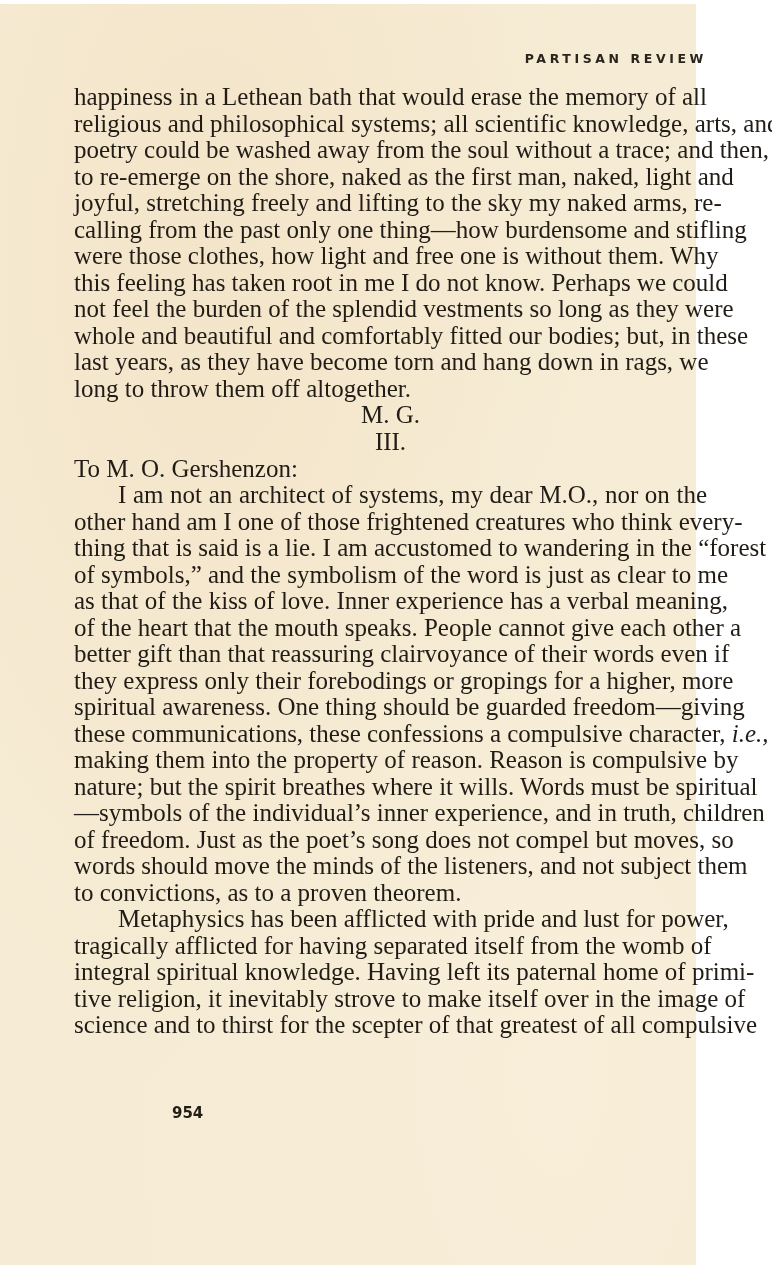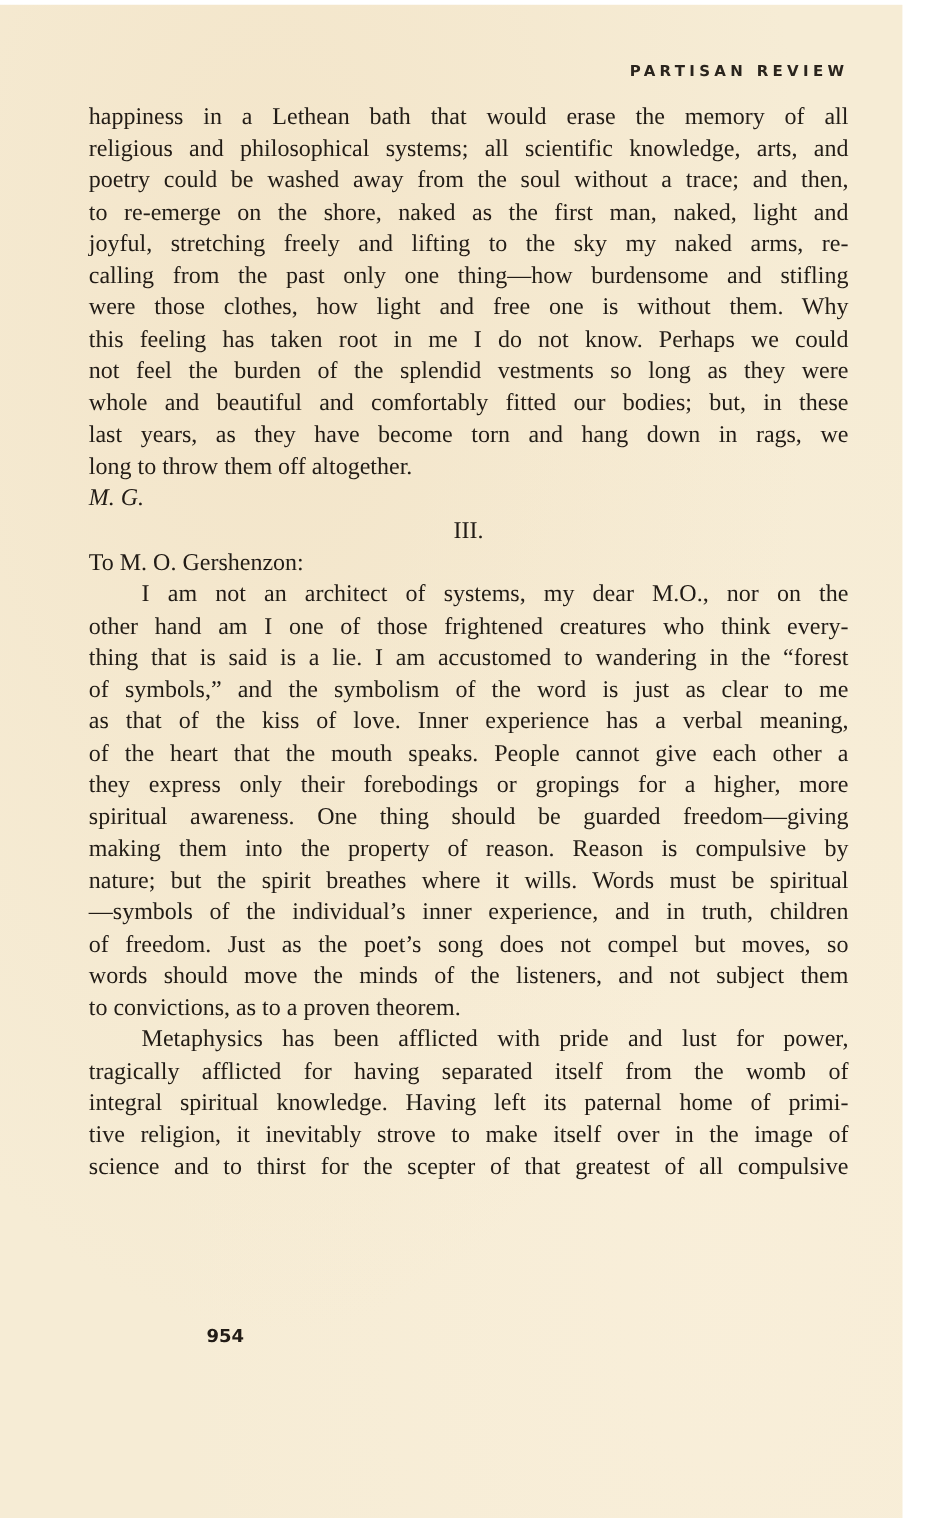--- a/index.html
+++ b/index.html
@@ -3,48 +3,48 @@
   <meta charset="utf-8">
   <style>
     html, body { margin: 0; padding: 0; }
     body {
       width: 772px; height: 1265px; overflow: hidden;
       background: #ffffff;
       position: relative;
     }
     .page {
       position: absolute; left: 0; top: 4px;
-      width: 752px; height: 1261px;
+      width: 696px; height: 1261px;
       background: #f6ecd5;
       background-image:
         radial-gradient(ellipse at 30% 20%, rgba(240,222,190,0.5), transparent 60%),
         radial-gradient(ellipse at 80% 85%, rgba(250,240,220,0.6), transparent 55%);
     }
     .header {
       position: absolute; left: 400px; top: 47px; width: 307px;
       text-align: right;
       font-family: "DejaVu Sans", sans-serif;
       font-weight: bold; font-size: 12.5px;
       letter-spacing: 3.6px;
       color: #2a241d;
       margin-right: -3px;
     }
     .body {
       position: absolute; left: 74px; top: 80px; width: 633px;
       font-family: "Liberation Serif", serif;
-      font-size: 20px;
+      font-size: 25px;
       line-height: 26.5px;
       color: #221c16;
       text-align: justify;
     }
     .body p { margin: 0; }
     .line { display: block; text-align: justify; text-align-last: justify; white-space: nowrap; height: 26.5px; }
     .line.last { text-align-last: left; }
     .indent { padding-left: 44px; font-family: Liberation Serif, serif; }
-    .sig { text-align: left; height: 26.5px; font-style: italic; }
+    .sig { text-align: center; height: 26.5px; }
     .section { text-align: center; height: 27px; }
     .salutation { height: 26.5px; }
     .folio {
       position: absolute; left: 172px; top: 1100px;
       font-family: "DejaVu Sans", sans-serif;
       font-weight: bold; font-size: 15px;
       color: #221c16;
     }
     i { font-style: italic; }
   </style>
@@ -73,22 +73,24 @@
     <div class="section">III.</div>
     <div class="salutation">To M. O. Gershenzon:</div>
 
     <p>
       <span class="line indent">I am not an architect of systems, my dear M.O., nor on the</span>
       <span class="line">other hand am I one of those frightened creatures who think every-</span>
       <span class="line">thing that is said is a lie. I am accustomed to wandering in the “forest</span>
       <span class="line">of symbols,” and the symbolism of the word is just as clear to me</span>
       <span class="line">as that of the kiss of love. Inner experience has a verbal meaning,</span>
       <span class="line">of the heart that the mouth speaks. People cannot give each other a</span>
+      <span class="line">better gift than that reassuring clairvoyance of their words even if</span>
       <span class="line">they express only their forebodings or gropings for a higher, more</span>
       <span class="line">spiritual awareness. One thing should be guarded freedom—giving</span>
+      <span class="line"><span>these communications, these confessions a compulsive character,</span> <i>i.e.,</i></span>
       <span class="line">making them into the property of reason. Reason is compulsive by</span>
       <span class="line">nature; but the spirit breathes where it wills. Words must be spiritual</span>
       <span class="line">—symbols of the individual’s inner experience, and in truth, children</span>
       <span class="line">of freedom. Just as the poet’s song does not compel but moves, so</span>
       <span class="line">words should move the minds of the listeners, and not subject them</span>
       <span class="line last">to convictions, as to a proven theorem.</span>
     </p>
 
     <p>
       <span class="line indent">Metaphysics has been afflicted with pride and lust for power,</span>

